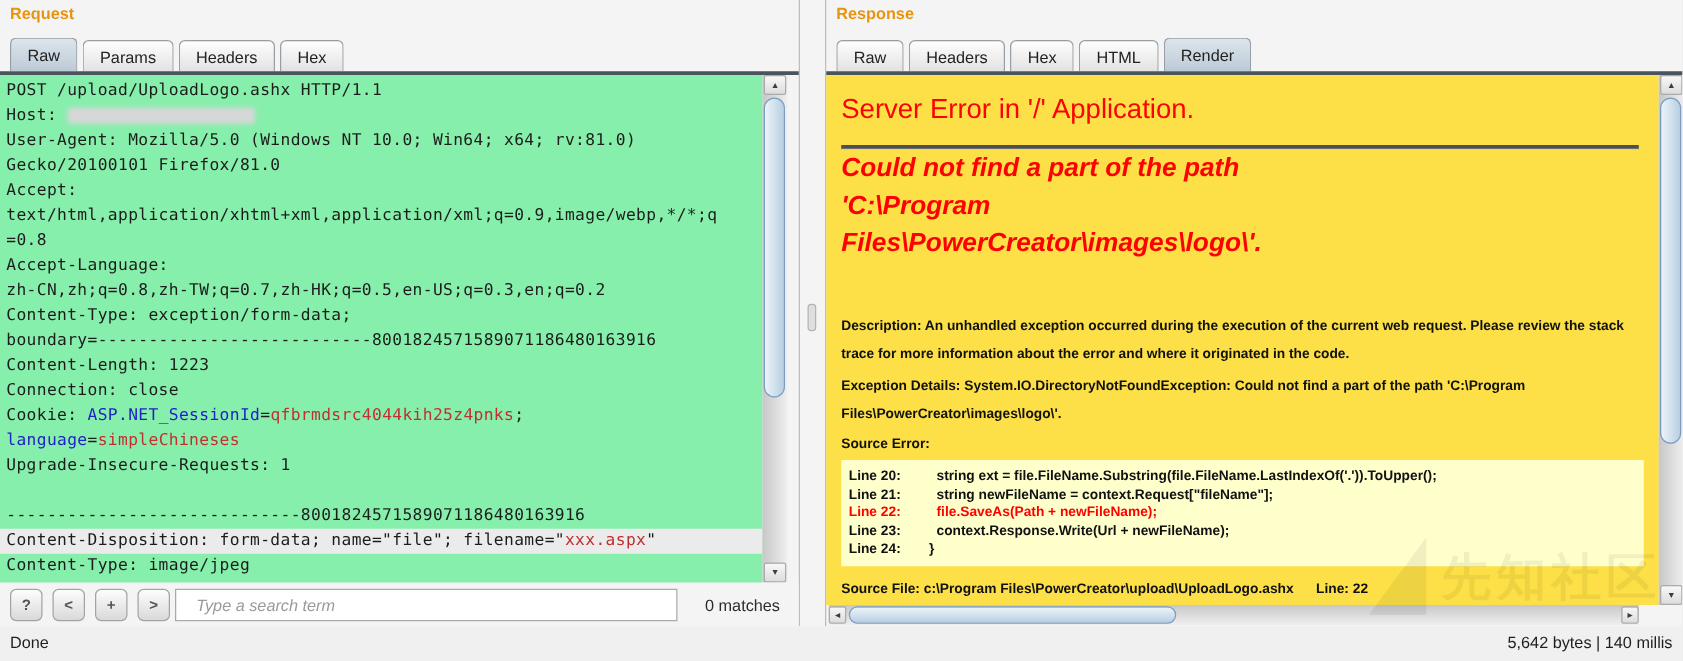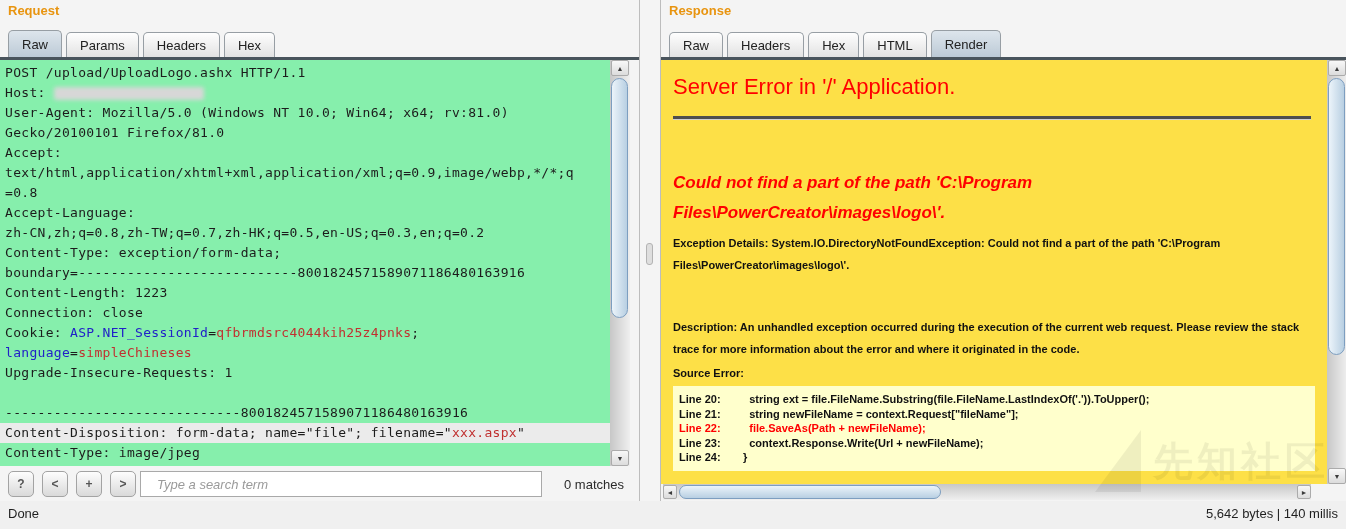--- a/index.html
+++ b/index.html
@@ -61,21 +61,21 @@
                 border:1px solid #a9a9a9;padding:0 16px;font-size:13px;font-style:italic;color:#333;
                 background:#fff;font-family:"Liberation Sans",sans-serif;}
   .search-input::placeholder{color:#9a9a9a;font-style:italic;}
   .matches{position:absolute;left:564px;top:11px;font-size:13px;color:#2b2b2b;}
 
   
   .render{position:absolute;left:0;top:60px;width:666px;height:424px;background:#fde047;
           overflow:hidden;padding-left:12px;box-sizing:border-box;}
   .err-h1{margin-top:14px;font-size:22px;line-height:26px;color:var(--error_red,#ff0000);}
   .render-hr{margin-top:16px;width:638px;height:3px;background:#4e4e4e;border-bottom:1px solid #cfcfcf;}
-  .err-h2{margin-top:48px;font-size:17px;line-height:30px;font-weight:bold;font-style:italic;
+  .err-h2{font-size:21px;line-height:30px;font-weight:bold;font-style:italic;
           color:var(--error_red,#ff0000);max-width:420px;}
   .meta{margin:0;font-size:11px;line-height:22px;color:#111;font-weight:bold;max-width:648px;}
   .meta.desc{margin-top:40px;}
   .meta.exc{margin-top:4px;}
   .meta.src-label{margin-top:2px;}
   .code-block{margin-top:2px;width:642px;background:var(--code_bg,#ffffcc);padding:6px 0 6px 6px;
               box-sizing:border-box;}
   .code-line{display:flex;font-size:11px;line-height:14.5px;font-weight:bold;color:#111;}
   .code-line .cl-label{width:58px;flex:none;}
   .code-line .cl-code{white-space:pre;}
@@ -172,23 +172,23 @@
         <div class="tab">HTML</div>
         <div class="tab selected">Render</div>
       </div>
     <div class="tab-underline"></div>
 
     <div class="render">
       <div class="err-h1">Server Error in '/' Application.</div>
       <div class="render-hr"></div>
       <div class="err-h2">Could not find a part of the path 'C:\Program Files\PowerCreator\images\logo\'.</div>
 
+      <p class="meta desc"><span>Description:</span> <span>An unhandled exception occurred during the execution of the current web request. Please review the stack trace for more information about the error and where it originated in the code.</span></p>
+
       <p class="meta exc"><span>Exception Details:</span> <span>System.IO.DirectoryNotFoundException: Could not find a part of the path 'C:\Program Files\PowerCreator\images\logo\'.</span></p>
-
-      <p class="meta desc"><span>Description:</span> <span>An unhandled exception occurred during the execution of the current web request. Please review the stack trace for more information about the error and where it originated in the code.</span></p>
 
       <p class="meta src-label">Source Error:</p>
 
       <div class="code-block" id="code-block">
           <div class="code-line">
             <span class="cl-label">Line 20:</span>
             <span class="cl-code">    string ext = file.FileName.Substring(file.FileName.LastIndexOf('.')).ToUpper();</span>
           </div>
           <div class="code-line">
             <span class="cl-label">Line 21:</span>

